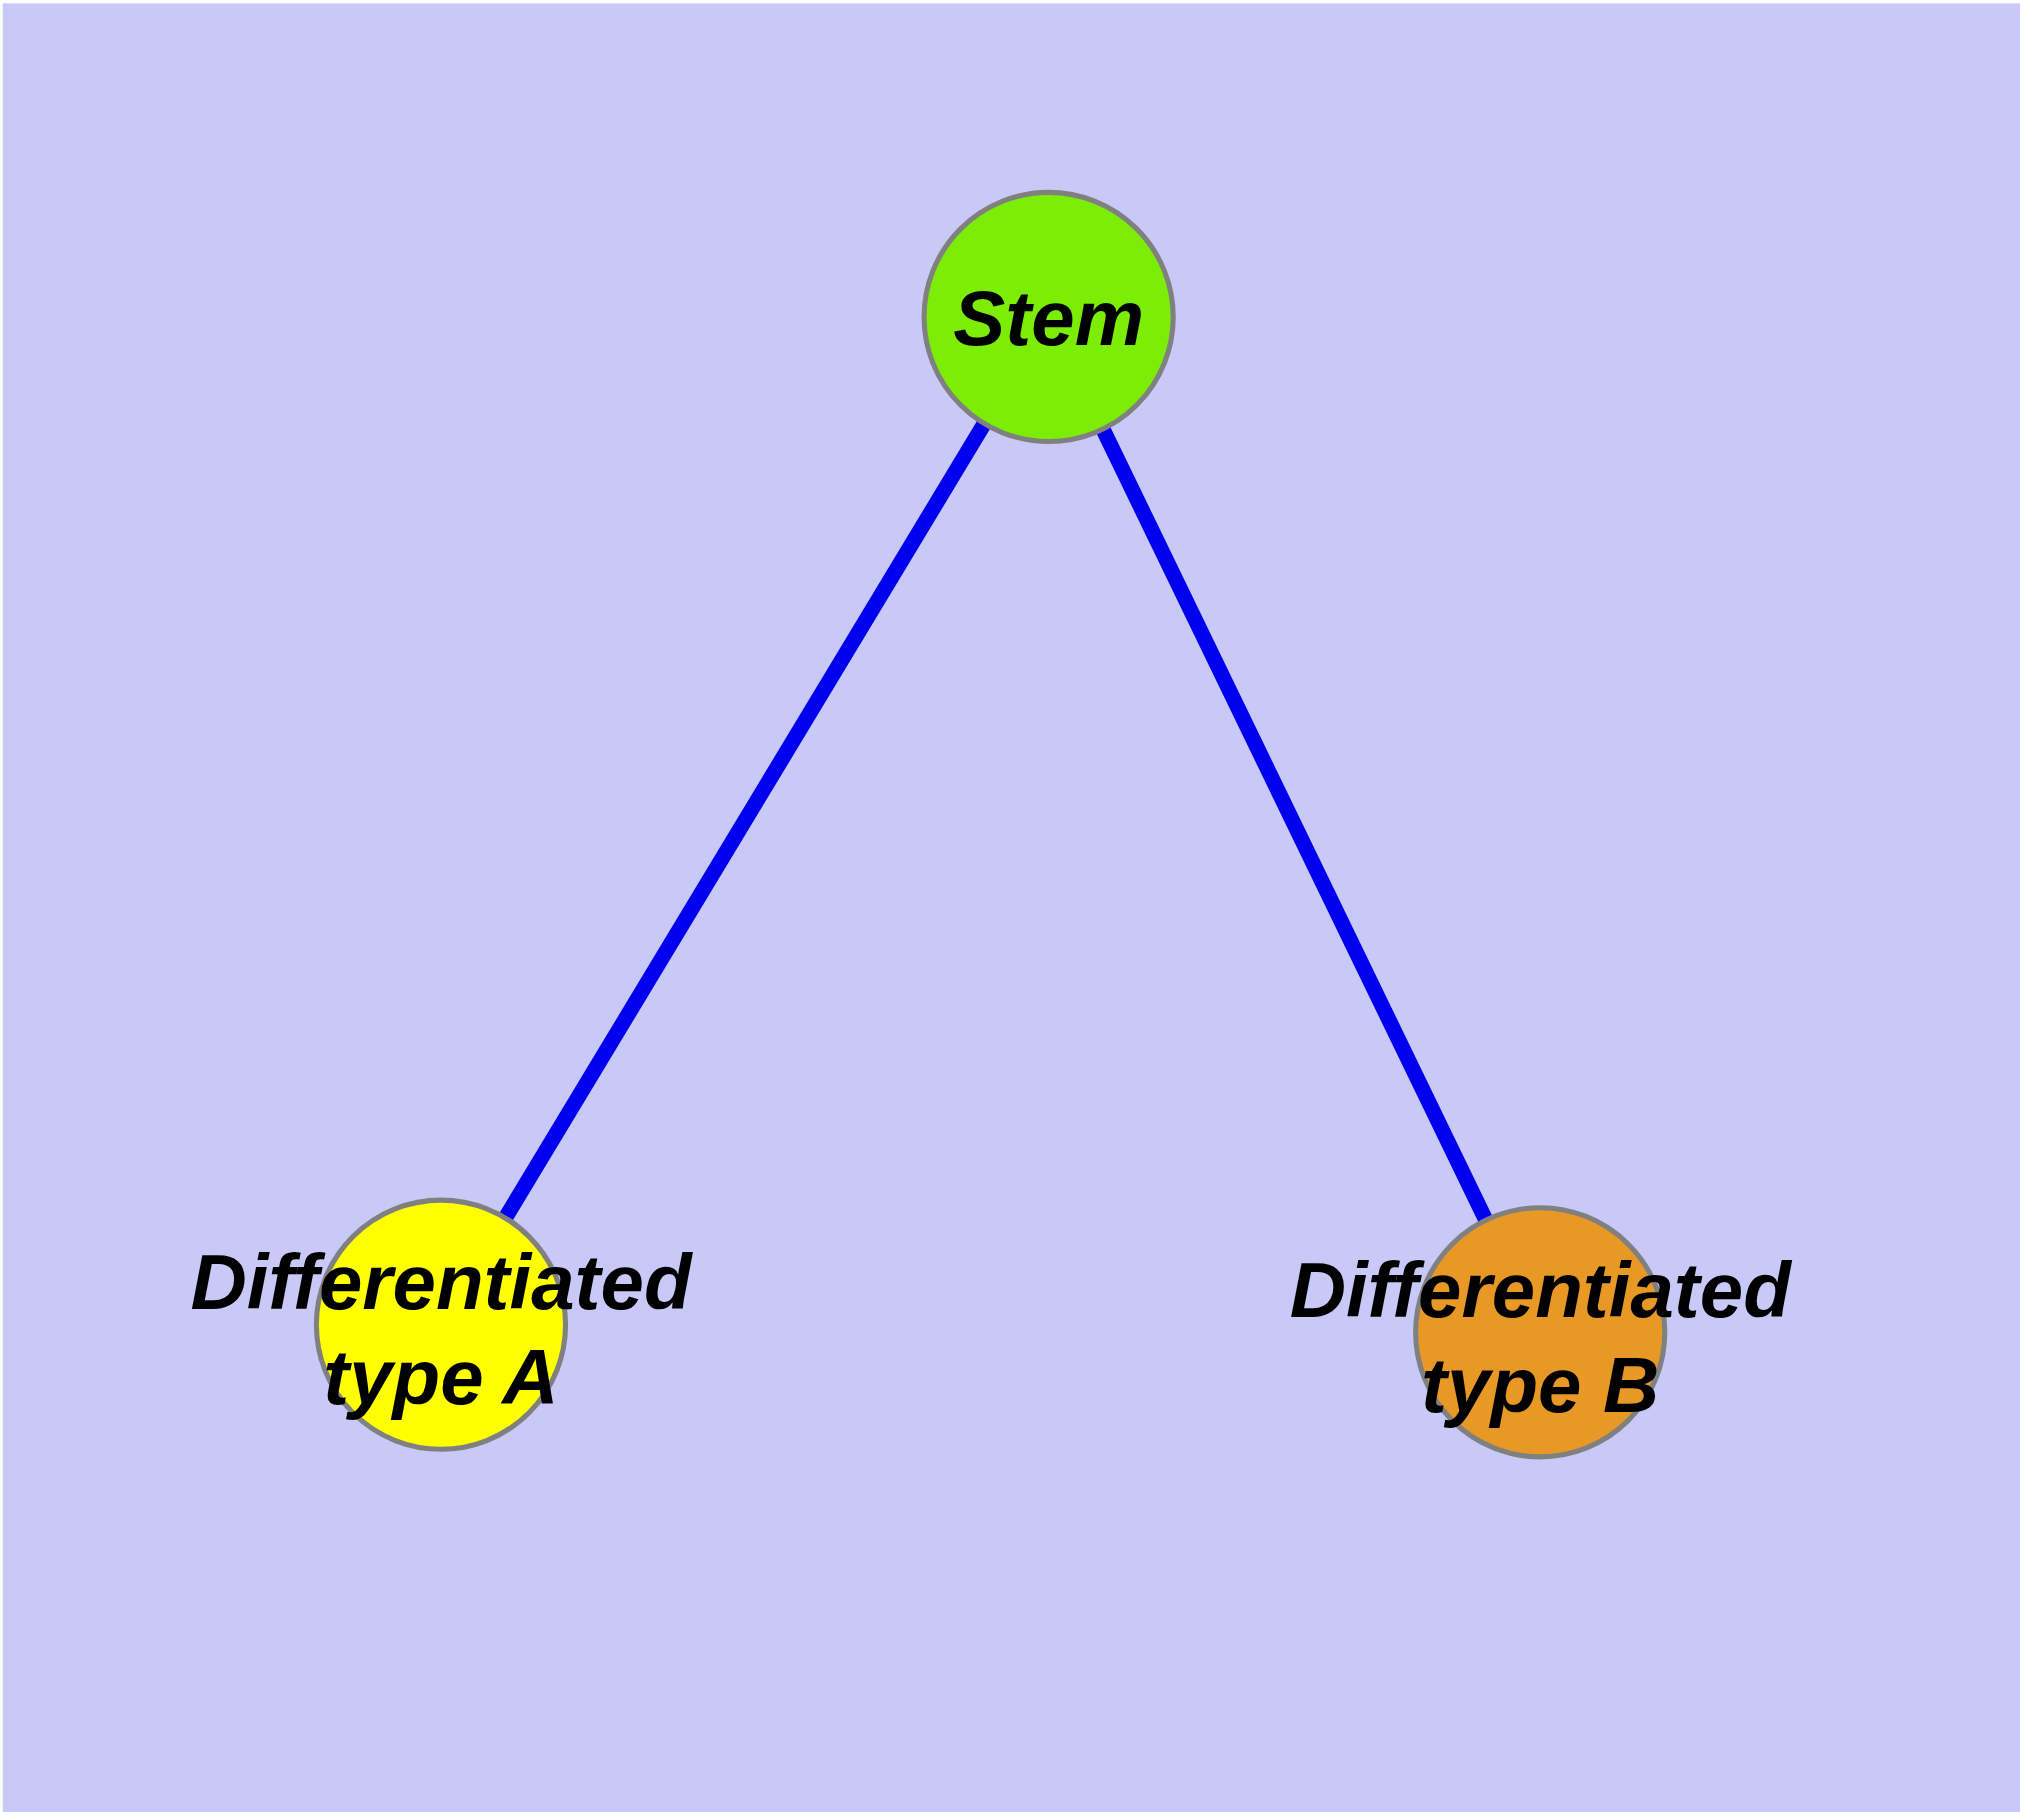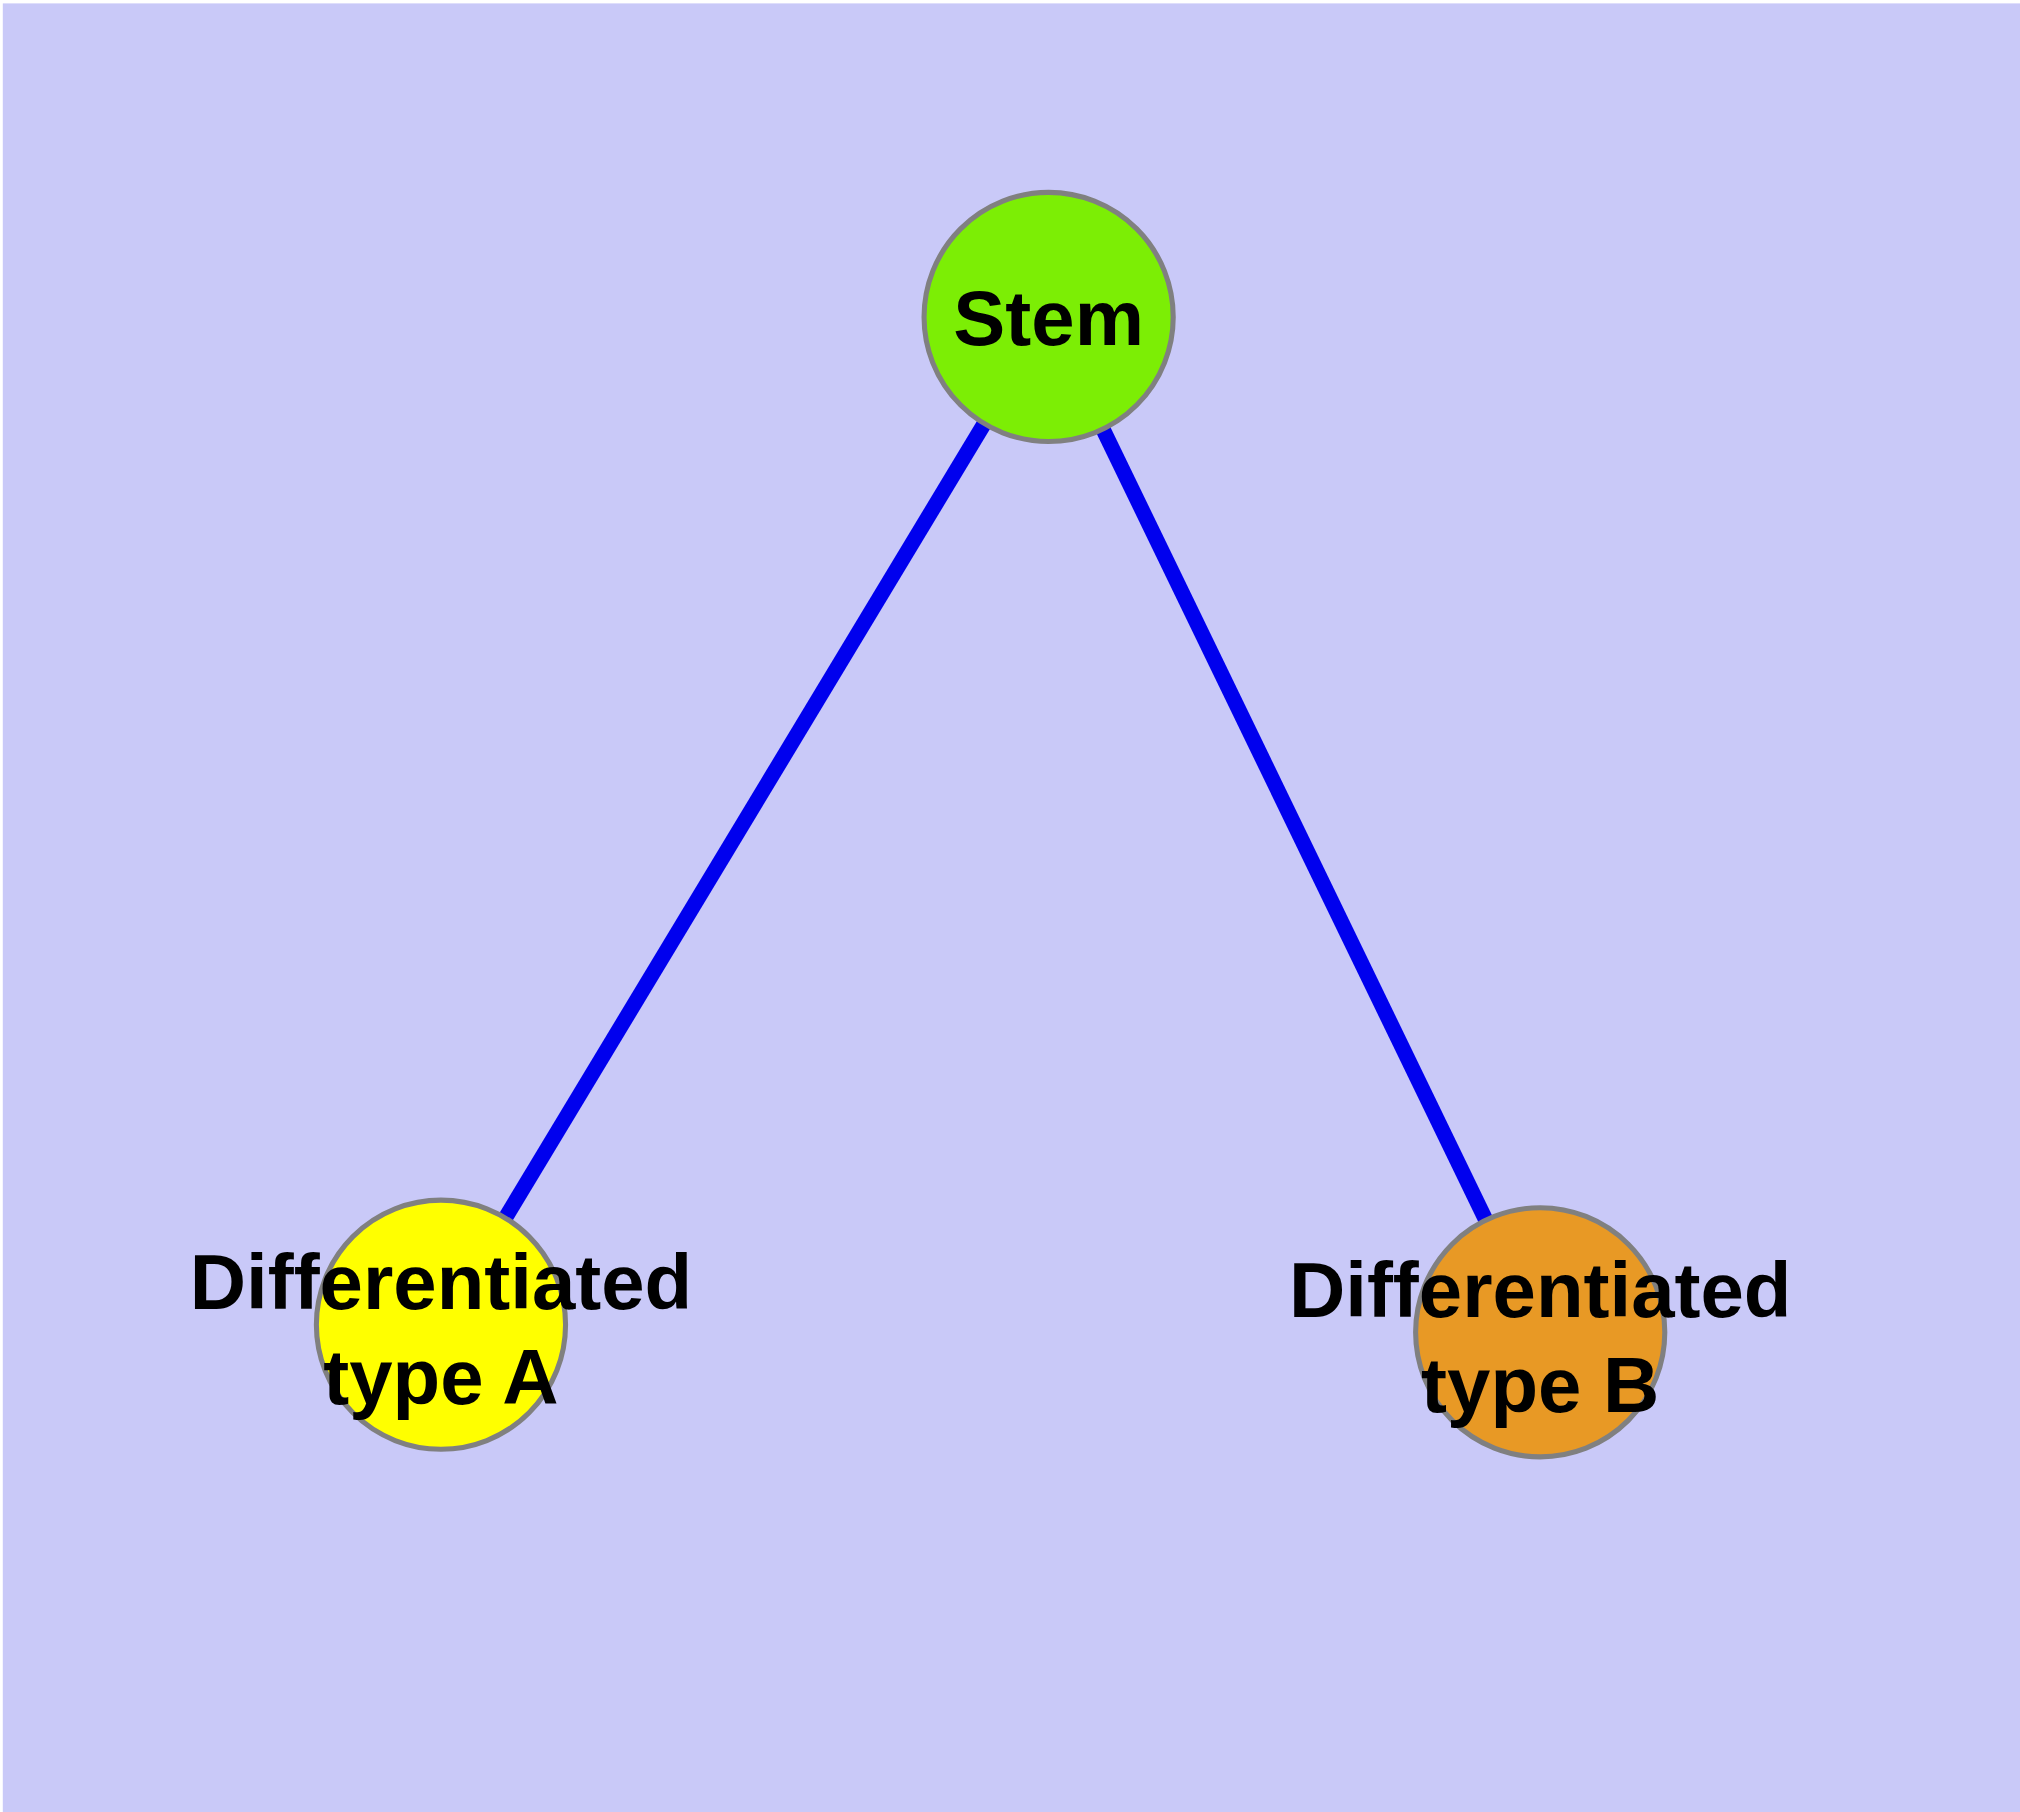--- a/index.html
+++ b/index.html
@@ -7,20 +7,21 @@
     padding: 0;
     background: #ffffff;
     width: 2021px;
     height: 1812px;
     overflow: hidden;
   }
   .stage {
     position: relative;
     width: 1664px;
     height: 1812px;
+    font-style: italic;
   }
   svg {
     display: block;
   }
   .node-label {
     font-family: "Liberation Sans", sans-serif;
     font-weight: bold;
     fill: #000000;
   }
 </style>

